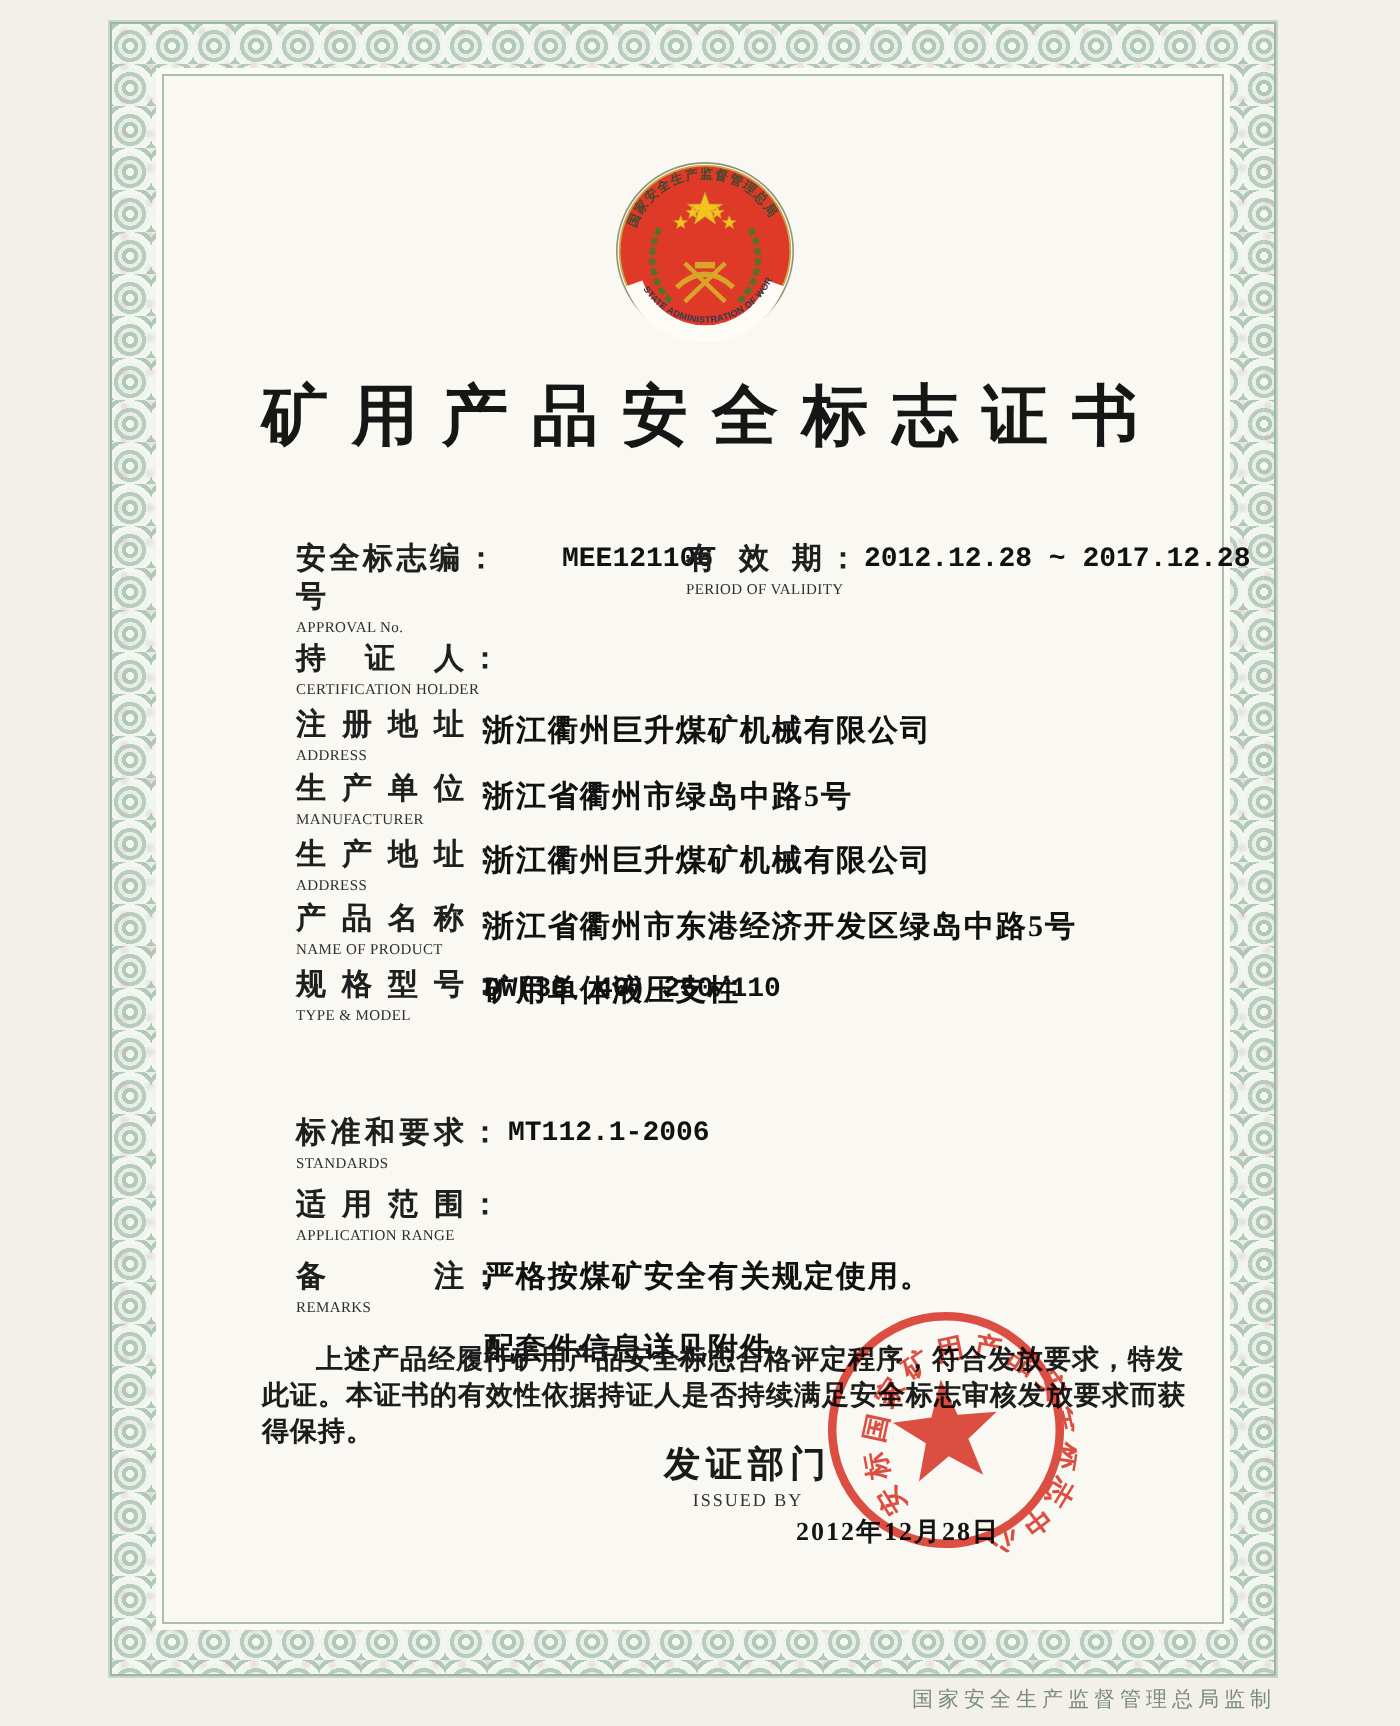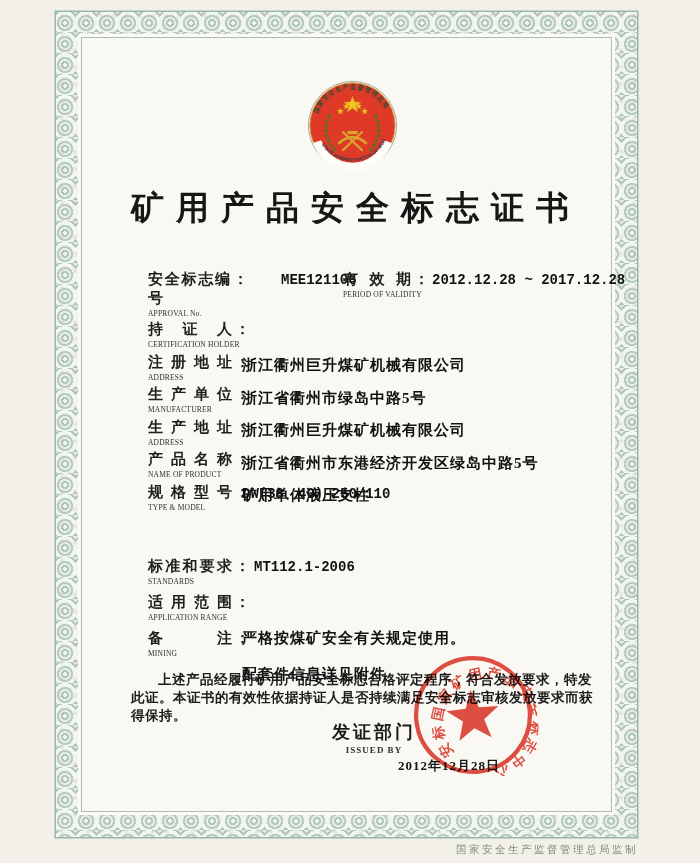--- a/index.html
+++ b/index.html
@@ -38,21 +38,21 @@
   .row{position:absolute;left:148px;width:470px;}
   .row .val{position:absolute;left:94px;top:0;}
 
   .hdr-label{display:flex;align-items:flex-start;}
 
   .statement{left:131px;top:671px;width:474px;font-size:13.5px;font-weight:bold;
              color:#1c1c1c;line-height:18px;text-indent:2em;letter-spacing:.5px;}
 
   .issued{left:299px;top:720px;width:150px;text-align:center;}
   .issued-zh{font-size:18px;font-weight:bold;color:#1a1a1a;letter-spacing:3px;}
-  .issued-en{font-size:9px;font-weight:bold;color:#2e2e2e;letter-spacing:1px;margin-top:1px;}
+  .issued-en{font-size:9px;font-weight:normal;color:#2e2e2e;letter-spacing:1px;margin-top:1px;}
   .issue-date{left:398px;top:757px;font-size:13px;font-weight:bold;color:#141414;letter-spacing:1px;}
 
   .imprint{left:0;right:62px;top:843px;text-align:right;font-size:10.5px;color:#7b8b7e;letter-spacing:2.5px;}
 
   .stamp{left:409px;top:651px;width:128px;height:128px;opacity:.88;transform:rotate(-6deg);mix-blend-mode:multiply;z-index:5;}
   .emblem{left:307px;top:80px;width:91px;height:91px;}
 </style>
 </head>
 <body>
 
@@ -151,21 +151,21 @@
     <div class="len">STANDARDS</div>
     <div class="val val-code" style="left:106px;top:2px;">MT112.1-2006</div>
   </div>
   <div class="row" style="top:593px;">
     <div><span class="lzh" style="width:84px;">适用范围</span><span class="colon">：</span></div>
     <div class="len">APPLICATION RANGE</div>
     <div class="val val-cn">严格按煤矿安全有关规定使用。</div>
   </div>
   <div class="row" style="top:629px;">
     <div><span class="lzh" style="width:84px;">备注</span><span class="colon">：</span></div>
-    <div class="len">MINING</div>
+    <div class="len">REMARKS</div>
     <div class="val val-cn">配套件信息详见附件</div>
   </div>
 
   <div class="abs statement">上述产品经履行矿用产品安全标志合格评定程序，符合发放要求，特发此证。本证书的有效性依据持证人是否持续满足安全标志审核发放要求而获得保持。</div>
 
   <div class="abs issued">
     <div class="issued-zh">发证部门</div>
     <div class="issued-en">ISSUED BY</div>
   </div>
   <div class="abs issue-date">2012年12月28日</div>

